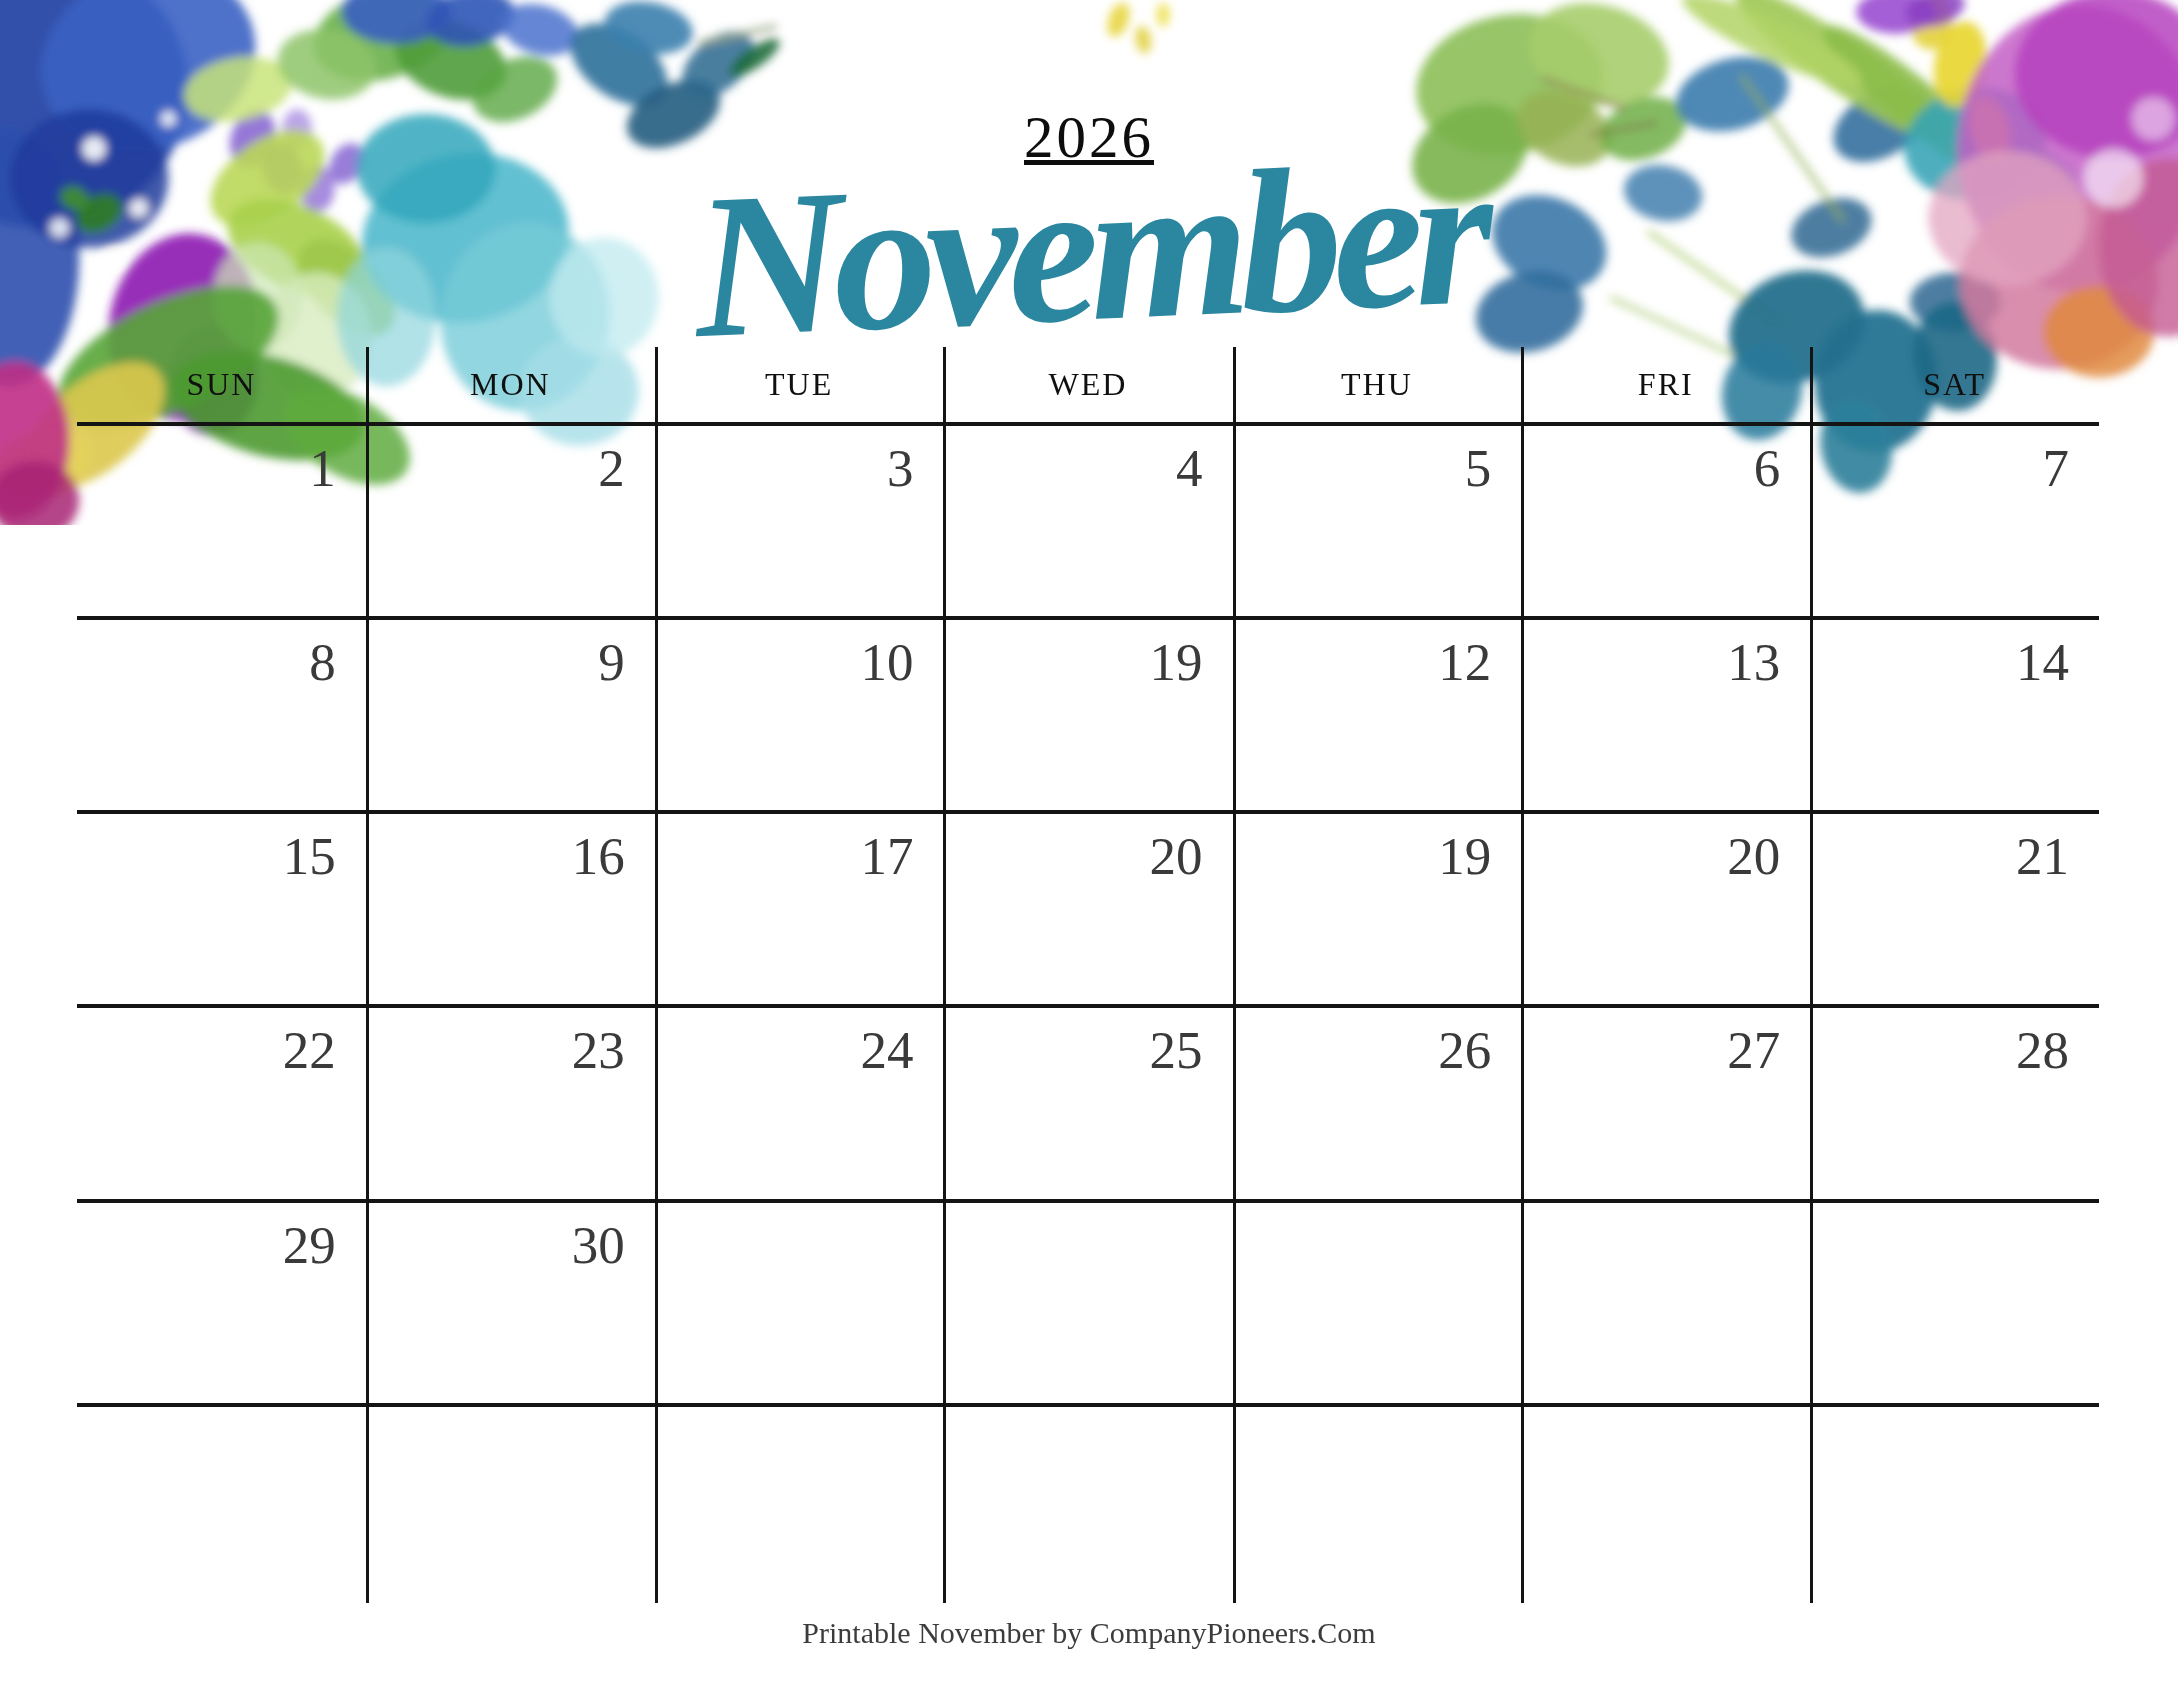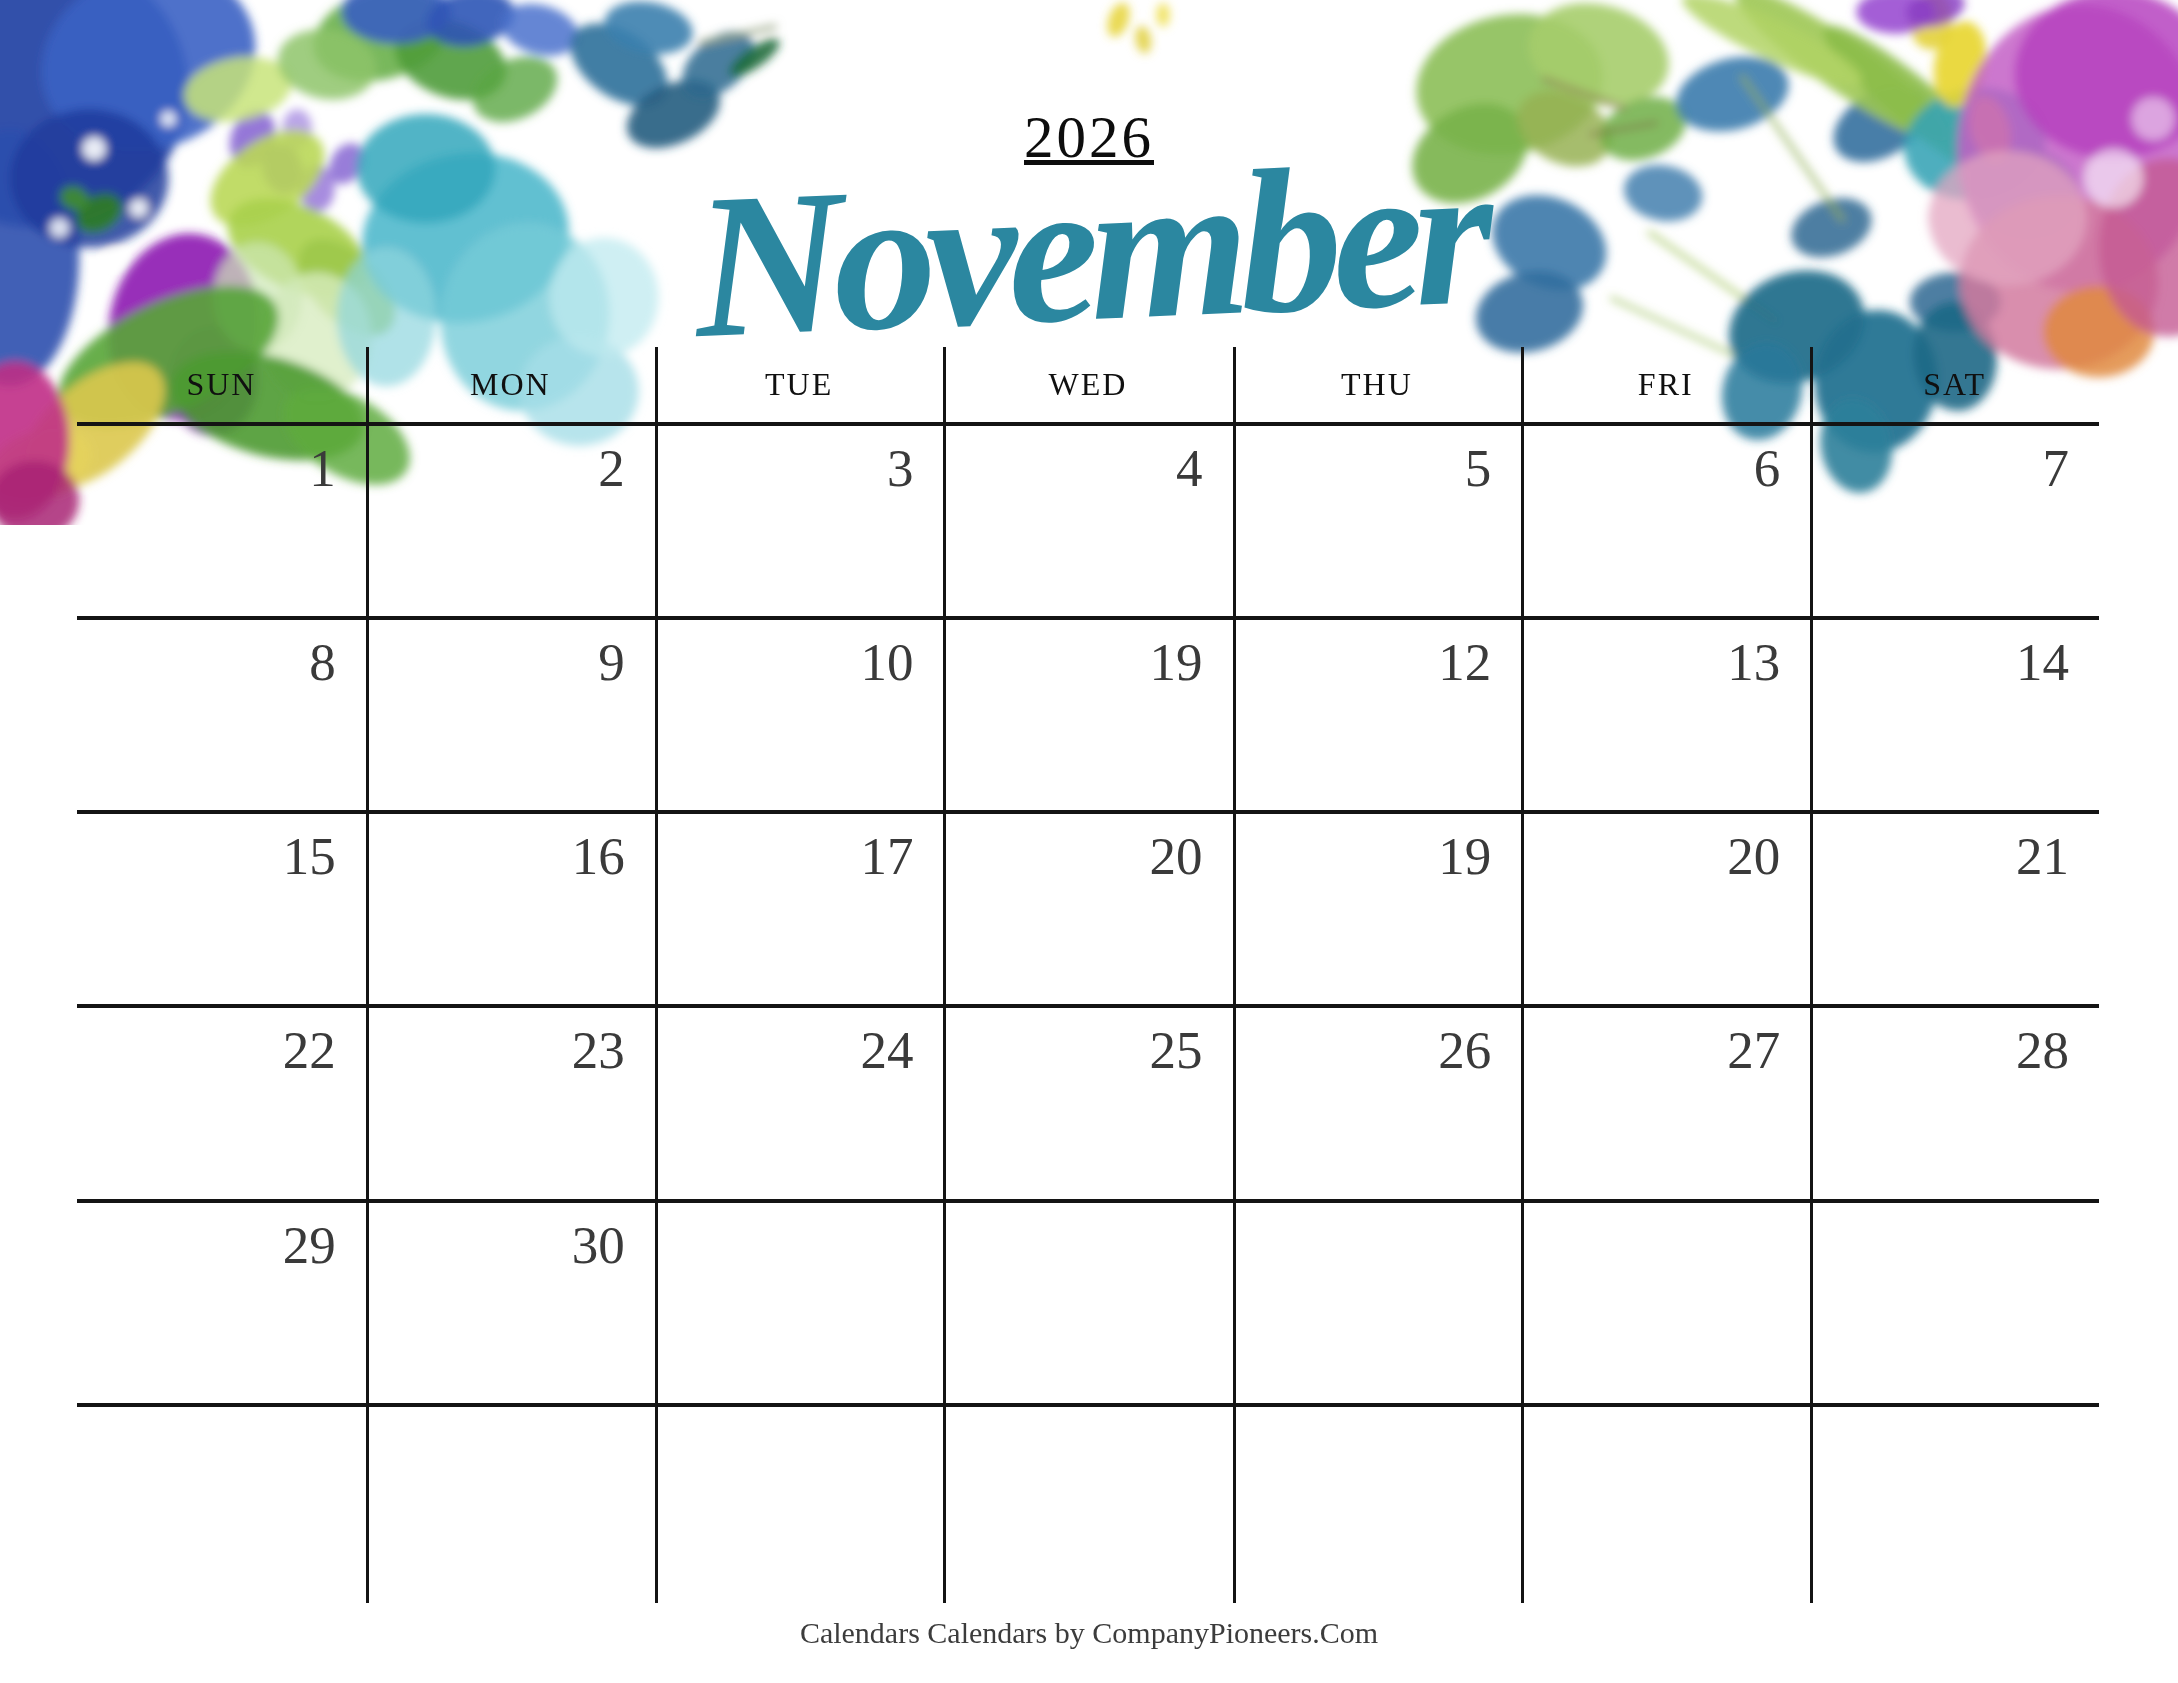--- a/index.html
+++ b/index.html
@@ -282,16 +282,16 @@
       <div class="hline" style="top: 1199px; background: rgb(20, 20, 20);"></div>
       <div class="hline" style="top: 1403px; background: rgb(20, 20, 20);"></div>
       <div class="vline" style="left: 366px; background: rgb(20, 20, 20);"></div>
       <div class="vline" style="left: 655px; background: rgb(20, 20, 20);"></div>
       <div class="vline" style="left: 943px; background: rgb(20, 20, 20);"></div>
       <div class="vline" style="left: 1233px; background: rgb(20, 20, 20);"></div>
       <div class="vline" style="left: 1521px; background: rgb(20, 20, 20);"></div>
       <div class="vline" style="left: 1810px; background: rgb(20, 20, 20);"></div>
     </div>
 
-  <div class="footer" style="color: rgb(60, 60, 60);">Calendars Calendars by CompanyPioneers.Com</div>
+  <div class="footer" style="color: rgb(60, 60, 60);">Printable November by CompanyPioneers.Com</div>
 
 </div>
 
 
 </body></html>

